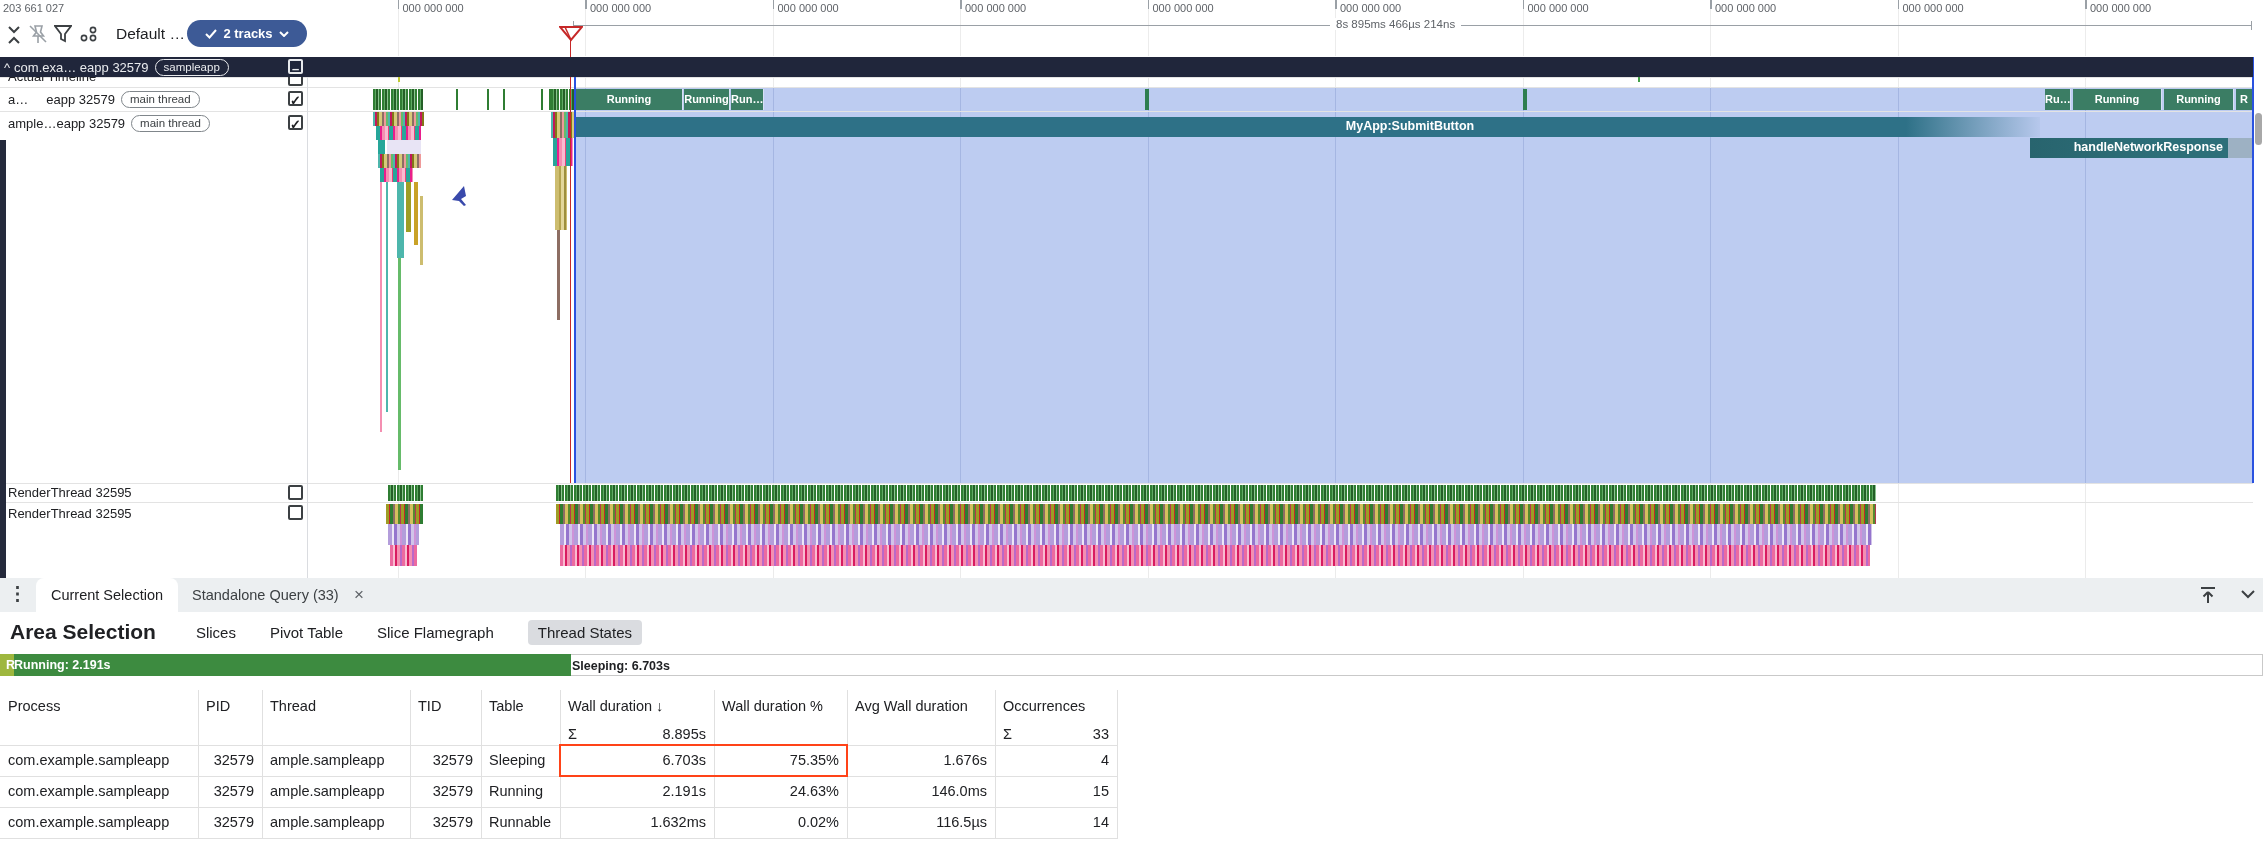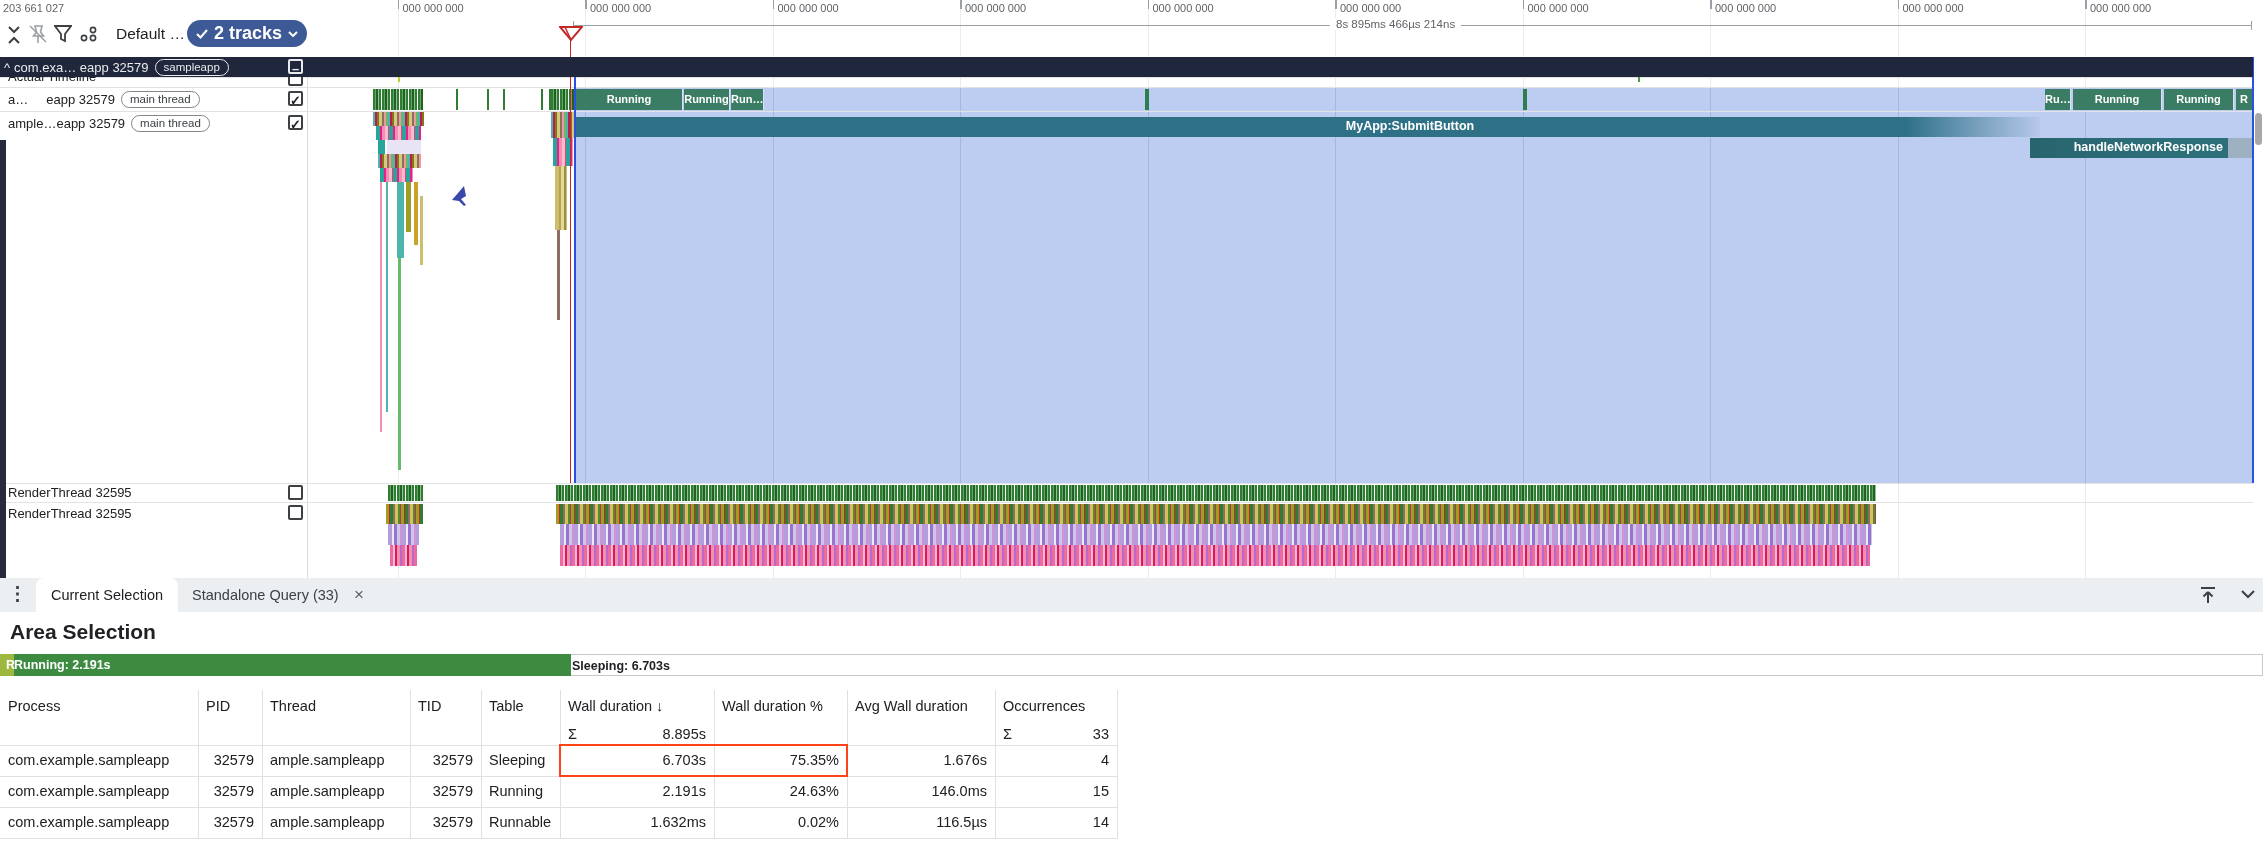--- a/index.html
+++ b/index.html
@@ -218,21 +218,21 @@
           <circle cx="4" cy="12" r="2.6" stroke="#3c4043" stroke-width="1.6" fill="none"></circle>
           <circle cx="13" cy="4" r="2.6" stroke="#3c4043" stroke-width="1.6" fill="none"></circle>
           <circle cx="13" cy="12" r="2.6" stroke="#3c4043" stroke-width="1.6" fill="none"></circle>
         </svg>
     </span>
     <span class="abs" style="left:104px;top:9px;font-size:15.5px;color:#202124;margin-left:12px;">Default …</span>
     <span class="abs" style="left:187px;top:4px;width:120px;height:27px;background:#3d5a96;border-radius:14px;display:flex;align-items:center;justify-content:center;gap:6px;color:#fff;">
       <svg width="12" height="10">
           <path d="M1 5 L4.5 8.5 L11 1" stroke="#fff" stroke-width="2" fill="none"></path>
         </svg>
-      <span style="font-size:18px;font-weight:bold;">2 tracks</span>
+      <span style="font-size:13px;font-weight:bold;">2 tracks</span>
       <svg width="10" height="6">
           <path d="M1 1 L5 5 L9 1" stroke="#fff" stroke-width="2" fill="none"></path>
         </svg>
     </span>
   </div>
 
   <div class="tabbar">
     <span class="abs" style="left:8px;top:4px;font-size:19px;color:#3c4043;font-weight:bold;">⋮</span>
     <div class="tab active" style="left:36px;width:142px;">
       <span style="margin:0 auto;">Current Selection</span>
@@ -249,20 +249,26 @@
     </span>
     <span class="abs" style="left:2240px;top:11px;">
       <svg width="16" height="10">
           <path d="M2 2 L8 8 L14 2" stroke="#3c4043" stroke-width="2" fill="none"></path>
         </svg>
     </span>
   </div>
 
   <div class="abs" style="left:0;top:612px;width:2263px;height:40px;background:#fff;display:flex;align-items:center;">
     <span style="font-size:21px;font-weight:bold;color:#202124;margin:0 40px 0 10px;">Area Selection</span>
+    <span id="viewtabs" style="display:flex;align-items:center;">
+        <span class="viewtab">Slices</span>
+        <span class="viewtab">Pivot Table</span>
+        <span class="viewtab">Slice Flamegraph</span>
+        <span class="viewtab sel">Thread States</span>
+      </span>
   </div>
 
   <div class="abs" id="summarybar" style="left:0;top:654px;width:2263px;height:22px;">
       <div style="position: absolute; left: 0px; top: 0px; width: 8px; height: 22px; background: rgb(158, 183, 62); color: rgb(255, 255, 255); font-size: 12.5px; font-weight: bold; line-height: 22px; padding-left: 6px; overflow: visible; white-space: nowrap; z-index: 10;">R</div>
       <div style="position: absolute; left: 8px; top: 0px; width: 557px; height: 22px; background: rgb(61, 139, 64); color: rgb(255, 255, 255); font-size: 12.5px; font-weight: bold; line-height: 22px; padding-left: 6px; overflow: visible; white-space: nowrap; z-index: 9;">Running: 2.191s</div>
       <div style="position: absolute; left: 565px; top: 0px; width: 1698px; height: 22px; background: rgb(255, 255, 255); border: 1px solid rgb(201, 201, 201); box-sizing: border-box; color: rgb(32, 33, 36); font-size: 12.5px; font-weight: bold; line-height: 22px; padding-left: 6px; overflow: visible; white-space: nowrap; z-index: 8;">Sleeping: 6.703s</div>
     </div>
 
   <div class="abs" id="datatable" style="left:0;top:690px;width:2263px;height:150px;">
       <div class="tcell" style="position: absolute; left: 8px; top: 8px; width: 182px; text-align: left;">Process</div>

